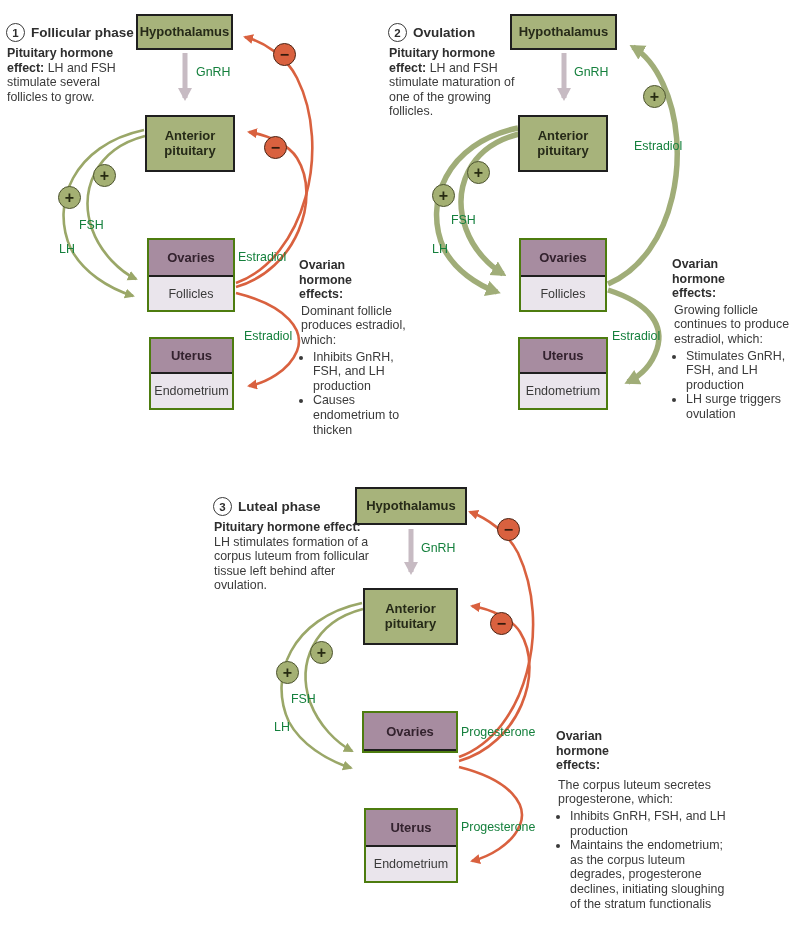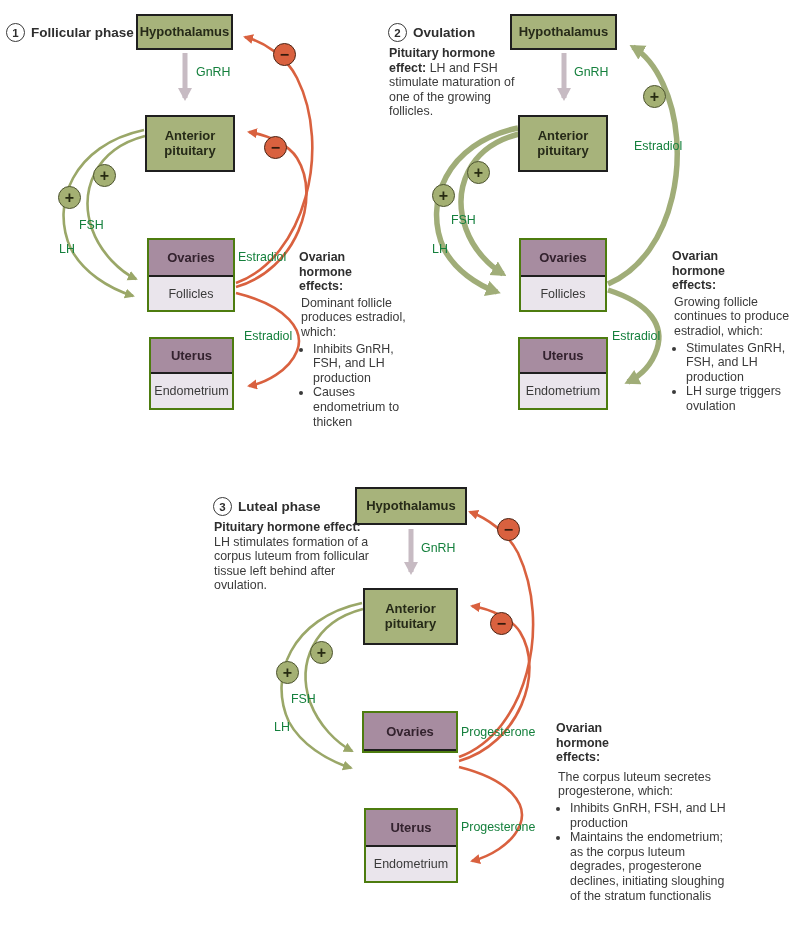--- a/index.html
+++ b/index.html
@@ -40,21 +40,21 @@
 
   .sign{
     position:absolute;z-index:4;width:23px;height:23px;border-radius:50%;
     display:flex;align-items:center;justify-content:center;
     font-size:16px;font-weight:bold;line-height:1;box-sizing:border-box;
   }
   .sign.plus{background:#a4b073;border:1.8px solid #4d5430;color:#272b12;}
   .sign.minus{background:#d9613f;border:1.8px solid #4a2516;color:#341a0c;}
 
   .fx{position:absolute;z-index:3;font-size:12.4px;line-height:14.6px;}
-  .fx-head{display:block;font-weight:bold;color:#2e2e2e;width:62px;}
+  .fx-head{display:block;font-weight:bold;color:#2e2e2e;width:62px;margin-top:8px;}
   .fx-intro{margin:2px;}
   .fx ul{margin:0;padding-left:14px;}
   .fx li{margin:0;padding:0;}
 
   
   .p1-title{left:6px;top:23px;}
   .p1-desc{left:7px;top:46px;width:130px;}
   .p1-hypo{left:136px;top:14px;width:97px;height:36px;}
   .p1-ap{left:145px;top:115px;width:90px;height:57px;}
   .p1-ov{left:147px;top:238px;width:88px;}
@@ -151,20 +151,21 @@
     <path d="M362,603 C291,618 268,677 289,722 C301,744 326,760 351,768" stroke="#9aa768" stroke-width="2.6" fill="none" marker-end="url(#ah-green)"></path>
     <path d="M459,757 C527,732 552,625 518,553 C507,532 487,518 470,512" stroke="#d9613f" stroke-width="2.6" fill="none" marker-end="url(#ah-red)"></path>
     <path d="M459,761 C519,744 545,672 520,632 C512,619 491,609 472,606" stroke="#d9613f" stroke-width="2.6" fill="none" marker-end="url(#ah-red)"></path>
     <path d="M459,767 C511,780 528,805 520,825 C512,845 488,857 472,861" stroke="#d9613f" stroke-width="2.6" fill="none" marker-end="url(#ah-red)"></path>
   </svg>
 
   <div class="ptitle p1-title">
     <span class="circnum">1</span>
     <span class="ptitle-text">Follicular phase</span>
   </div>
+  <p class="pdesc p1-desc"><b>Pituitary hormone effect:</b><span> LH and FSH stimulate several follicles to grow.</span></p>
 
   <div class="gbox p1-hypo">Hypothalamus</div>
   <div class="gbox p1-ap">Anterior pituitary</div>
   <div class="stack p1-ov">
     <div class="stack-head">Ovaries</div>
     <div class="stack-sub">Follicles</div>
   </div>
   <div class="stack p1-ut">
     <div class="stack-head">Uterus</div>
     <div class="stack-sub">Endometrium</div>

